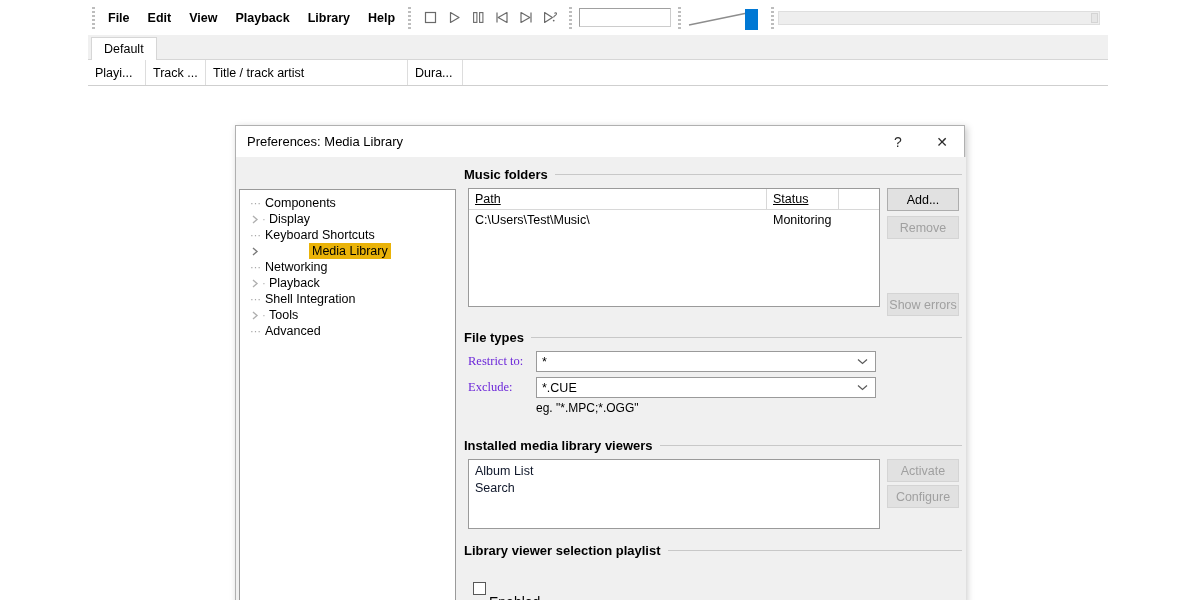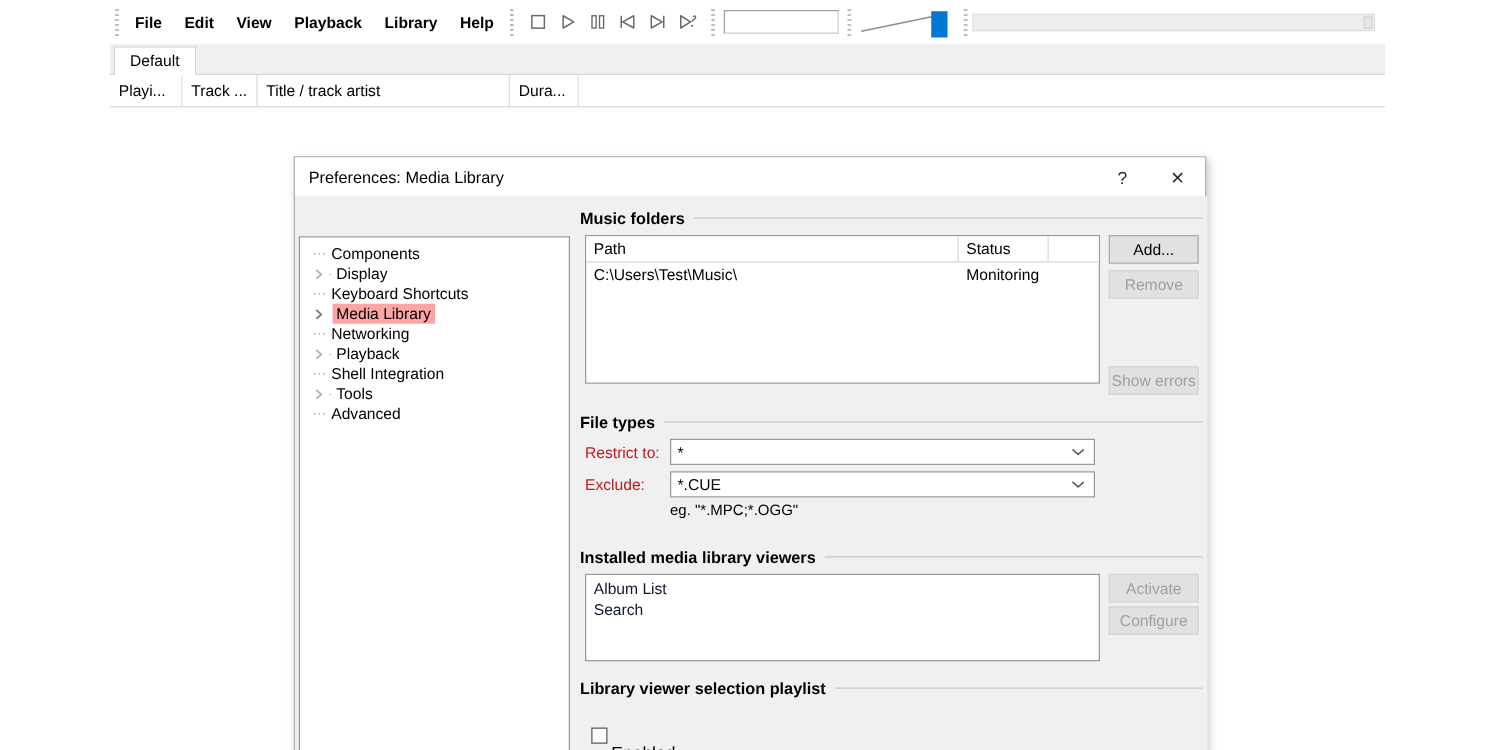--- a/index.html
+++ b/index.html
@@ -179,21 +179,21 @@
     display: flex; align-items: center; justify-content: center;
     color: #a8a8a8; font-size: 11px; letter-spacing: -1px;
     line-height: 16px;
   }
   .tw-conn {
     width: 4px; height: 16px; flex: 0 0 auto;
     display:flex; align-items:center; justify-content:center;
     color:#a8a8a8; font-size: 10px;
   }
   .tree-label { padding: 0 3px; line-height: 16px; text-align: center; }
-  .tree-item.selected .tree-label { background: #fca5a5; }
+  .tree-item.selected .tree-label { background: #eab308; margin-left: 43px; }
 
   
   .content-pane {
     position: absolute; left: 228px; top: 8px;
     width: 500px; height: 441px;
     overflow: hidden;
   }
 
   .group { position: absolute; left: 0; width: 500px; }
   .group-head {
@@ -213,21 +213,21 @@
   }
   .lb-header {
     display: flex; height: 21px;
     border-bottom: 1px solid #d8d8d8;
     background: #ffffff; box-sizing: border-box;
   }
   .lb-hcell {
     display: flex; align-items: center; padding: 0 6px;
     font-size: 12.5px; color: #000;
     border-right: 1px solid #d8d8d8; box-sizing: border-box;
-    white-space: nowrap; cursor: default;
+    white-space: nowrap; cursor: default; text-decoration: underline;
   }
   .lb-hcell:last-child { border-right: none; }
   .lb-row { display: flex; height: 20px; align-items: center; cursor: default; }
   .lb-cell {
     display: flex; align-items: center; padding: 0 6px;
     font-size: 12.5px; color: #000; box-sizing: border-box;
     white-space: nowrap; overflow: hidden;
   }
   .lb-simple-row {
     height: 17px; display: flex; align-items: center;
@@ -241,21 +241,21 @@
     font-size: 12.5px; color: #000; cursor: default;
     display: flex; align-items: center; justify-content: center;
     box-sizing: border-box;
     font-family: "Liberation Sans", sans-serif;
     white-space: nowrap;
   }
   .btn.disabled { color: #a0a0a0; background: #e1e1e1; border-color: #d4d4d4; }
 
   
   .field-row { display: flex; align-items: center; }
-  .field-label { font-size: 12.5px; color: #b91c1c; white-space: nowrap; }
+  .field-label { font-size: 12.5px; color: #6d28d9; white-space: nowrap; font-family: Liberation Serif, serif; }
   .combo {
     height: 21px; background: #ffffff;
     border: 1px solid #9a9a9a; box-sizing: border-box;
     display: flex; align-items: center;
     padding-left: 5px; font-size: 12.5px; color: #000;
     position: relative; cursor: default;
   }
   .combo .caret {
     position: absolute; right: 7px; top: 0; bottom: 0;
     display: flex; align-items: center;

